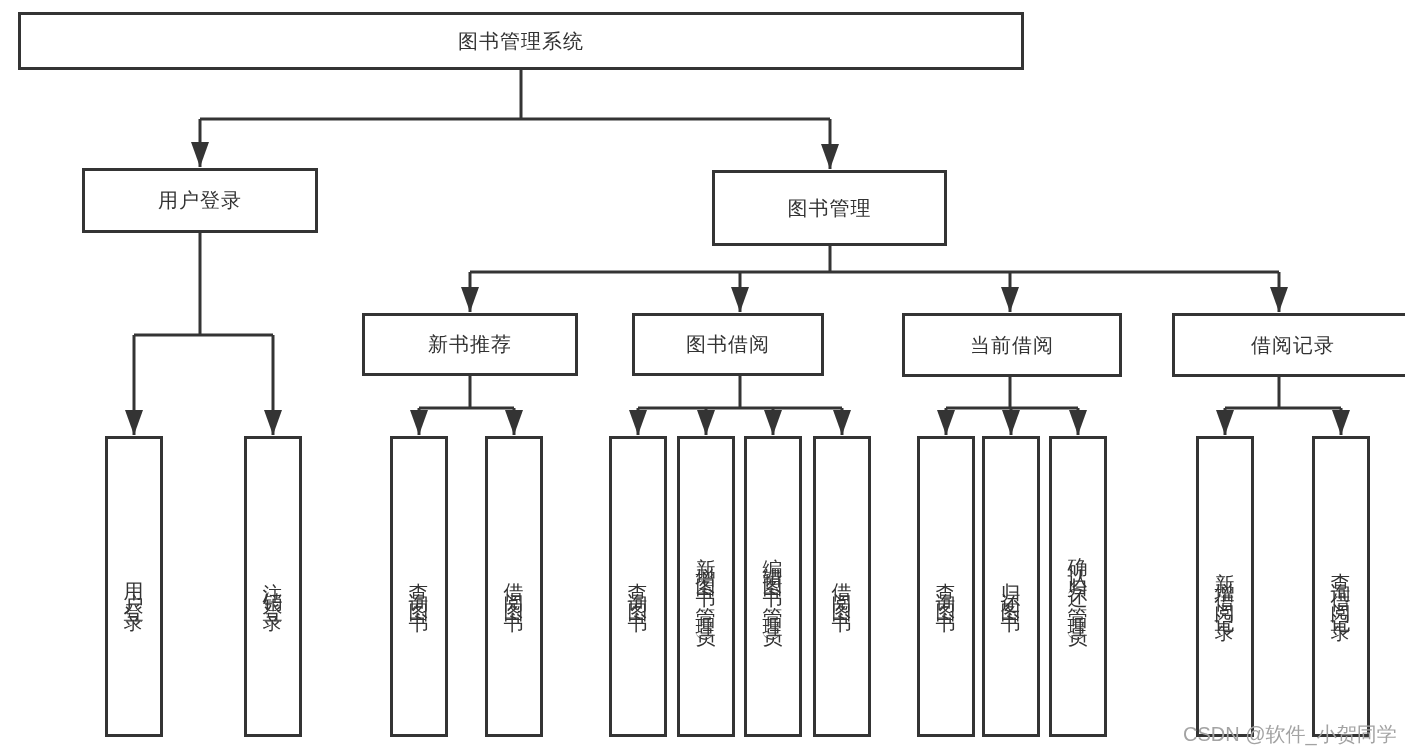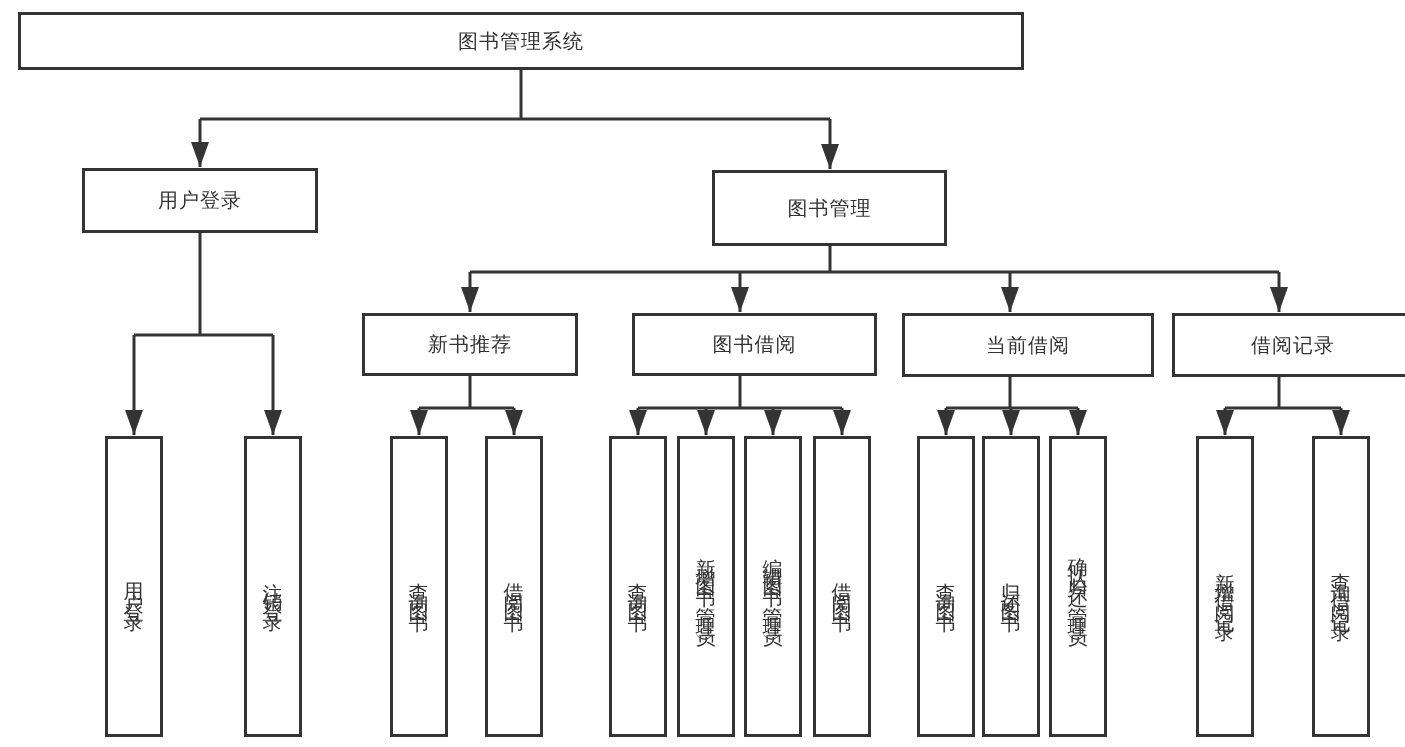--- a/index.html
+++ b/index.html
@@ -99,24 +99,24 @@
   <div class="node h" style="left:82px; top:168px; width:236px; height:65px;">
     <span class="lbl">用户登录</span>
   </div>
   <div class="node h" style="left:712px; top:170px; width:235px; height:76px;">
     <span class="lbl">图书管理</span>
   </div>
 
   <div class="node h" style="left:362px; top:313px; width:216px; height:63px;">
     <span class="lbl">新书推荐</span>
   </div>
-  <div class="node h" style="left:632px; top:313px; width:245px; height:63px;">
+  <div class="node h" style="left:632px; top:313px; width:192px; height:63px;">
     <span class="lbl">图书借阅</span>
   </div>
-  <div class="node h" style="left:902px; top:313px; width:252px; height:64px;">
+  <div class="node h" style="left:902px; top:313px; width:220px; height:64px;">
     <span class="lbl">当前借阅</span>
   </div>
   <div class="node h" style="left:1172px; top:313px; width:242px; height:64px;">
     <span class="lbl">借阅记录</span>
   </div>
 
   <div class="node v" style="left:105px; top:436px; width:58px; height:301px;">
     <span class="lbl">用户登录</span>
   </div>
   <div class="node v" style="left:244px; top:436px; width:58px; height:301px;">
@@ -153,14 +153,15 @@
     <span class="lbl">确认归还（管理员）</span>
   </div>
 
   <div class="node v" style="left:1196px; top:436px; width:58px; height:301px;">
     <span class="lbl">新增借阅记录</span>
   </div>
   <div class="node v" style="left:1312px; top:436px; width:58px; height:301px;">
     <span class="lbl">查询借阅记录</span>
   </div>
 
+  <div class="watermark">CSDN @软件_小贺同学</div>
 
 </div>
 
 </body></html>

